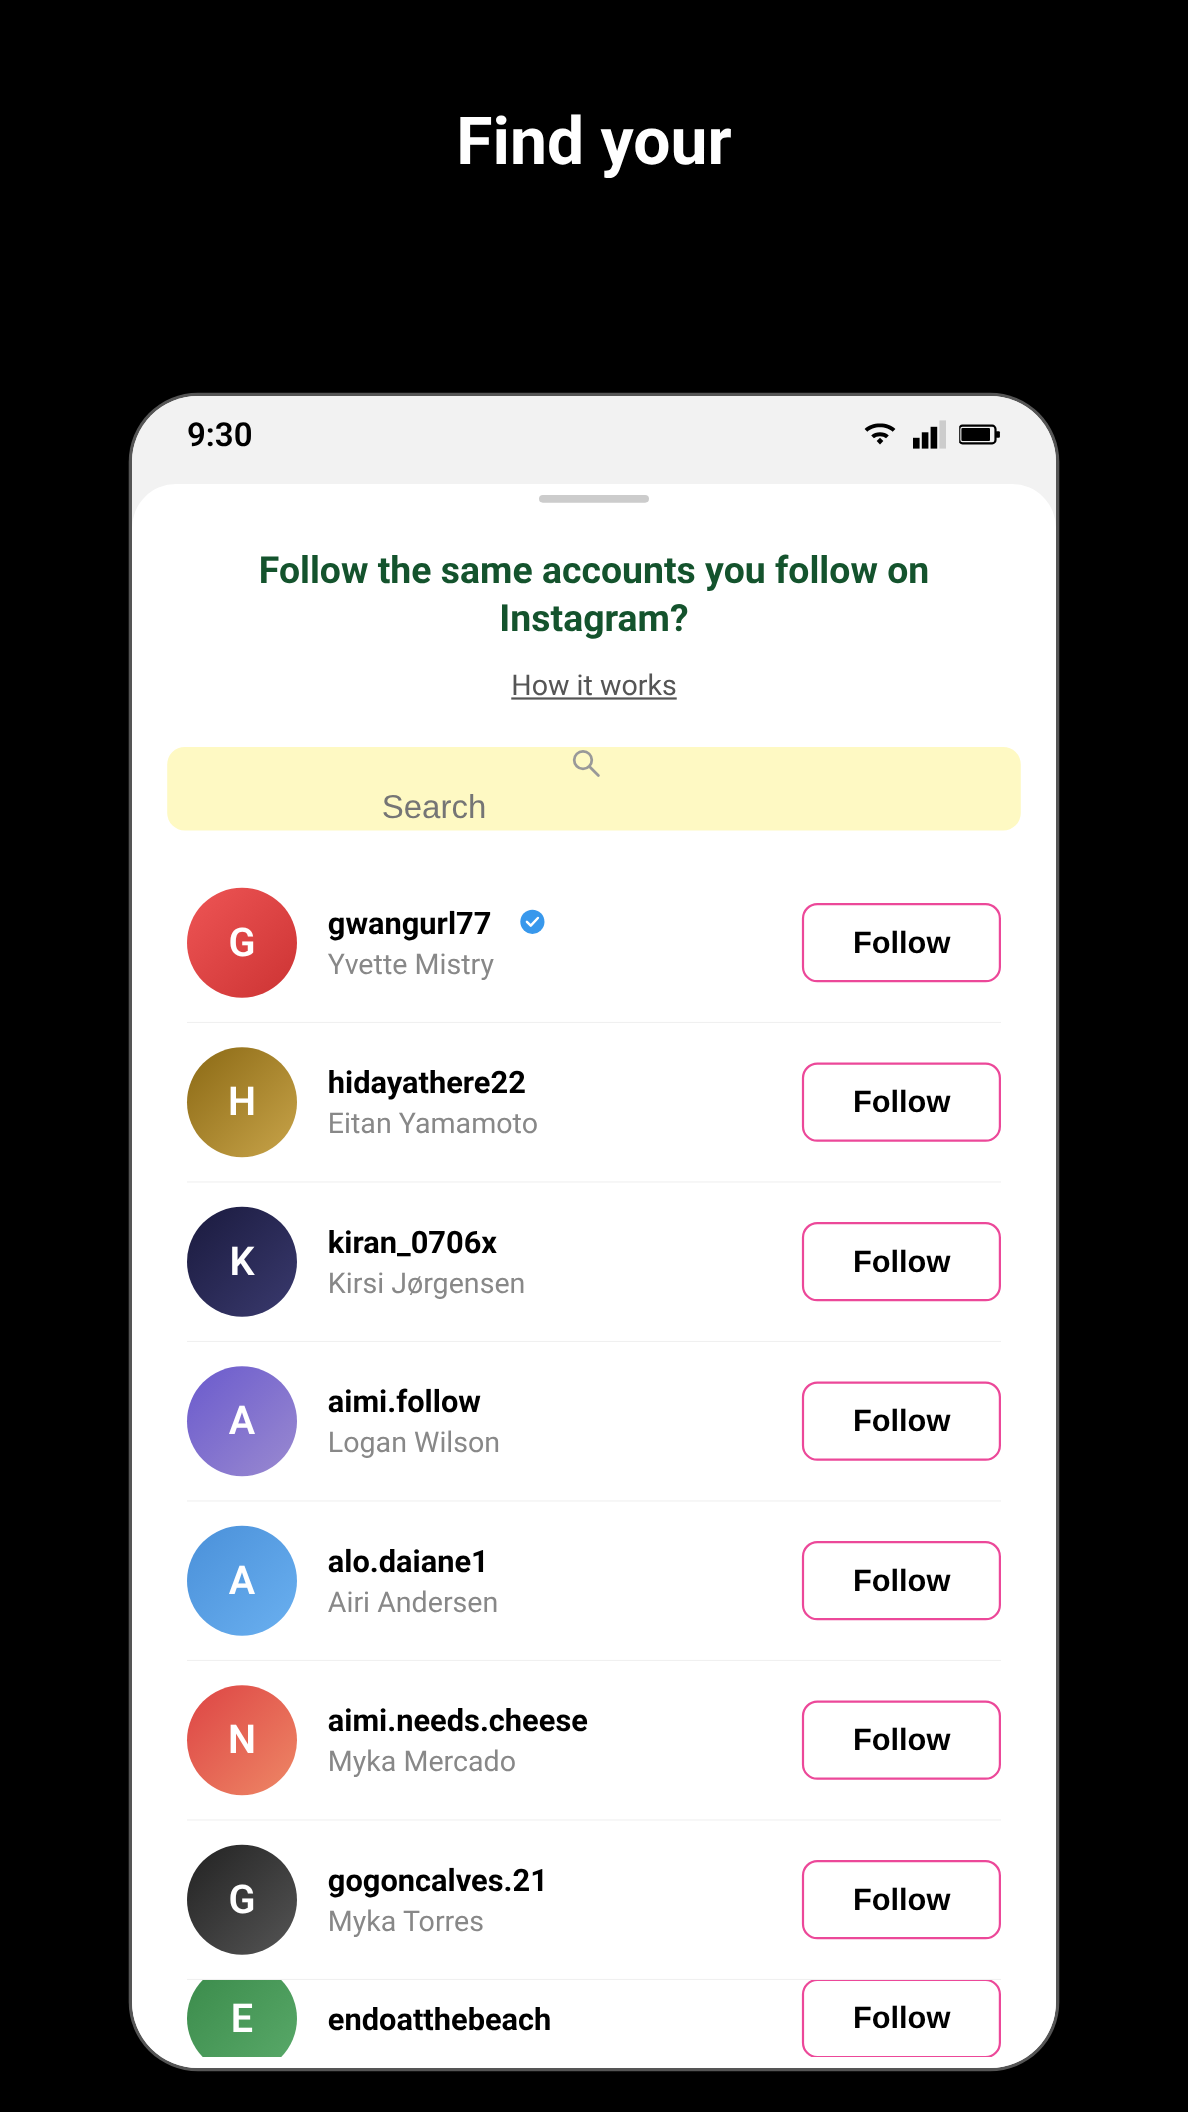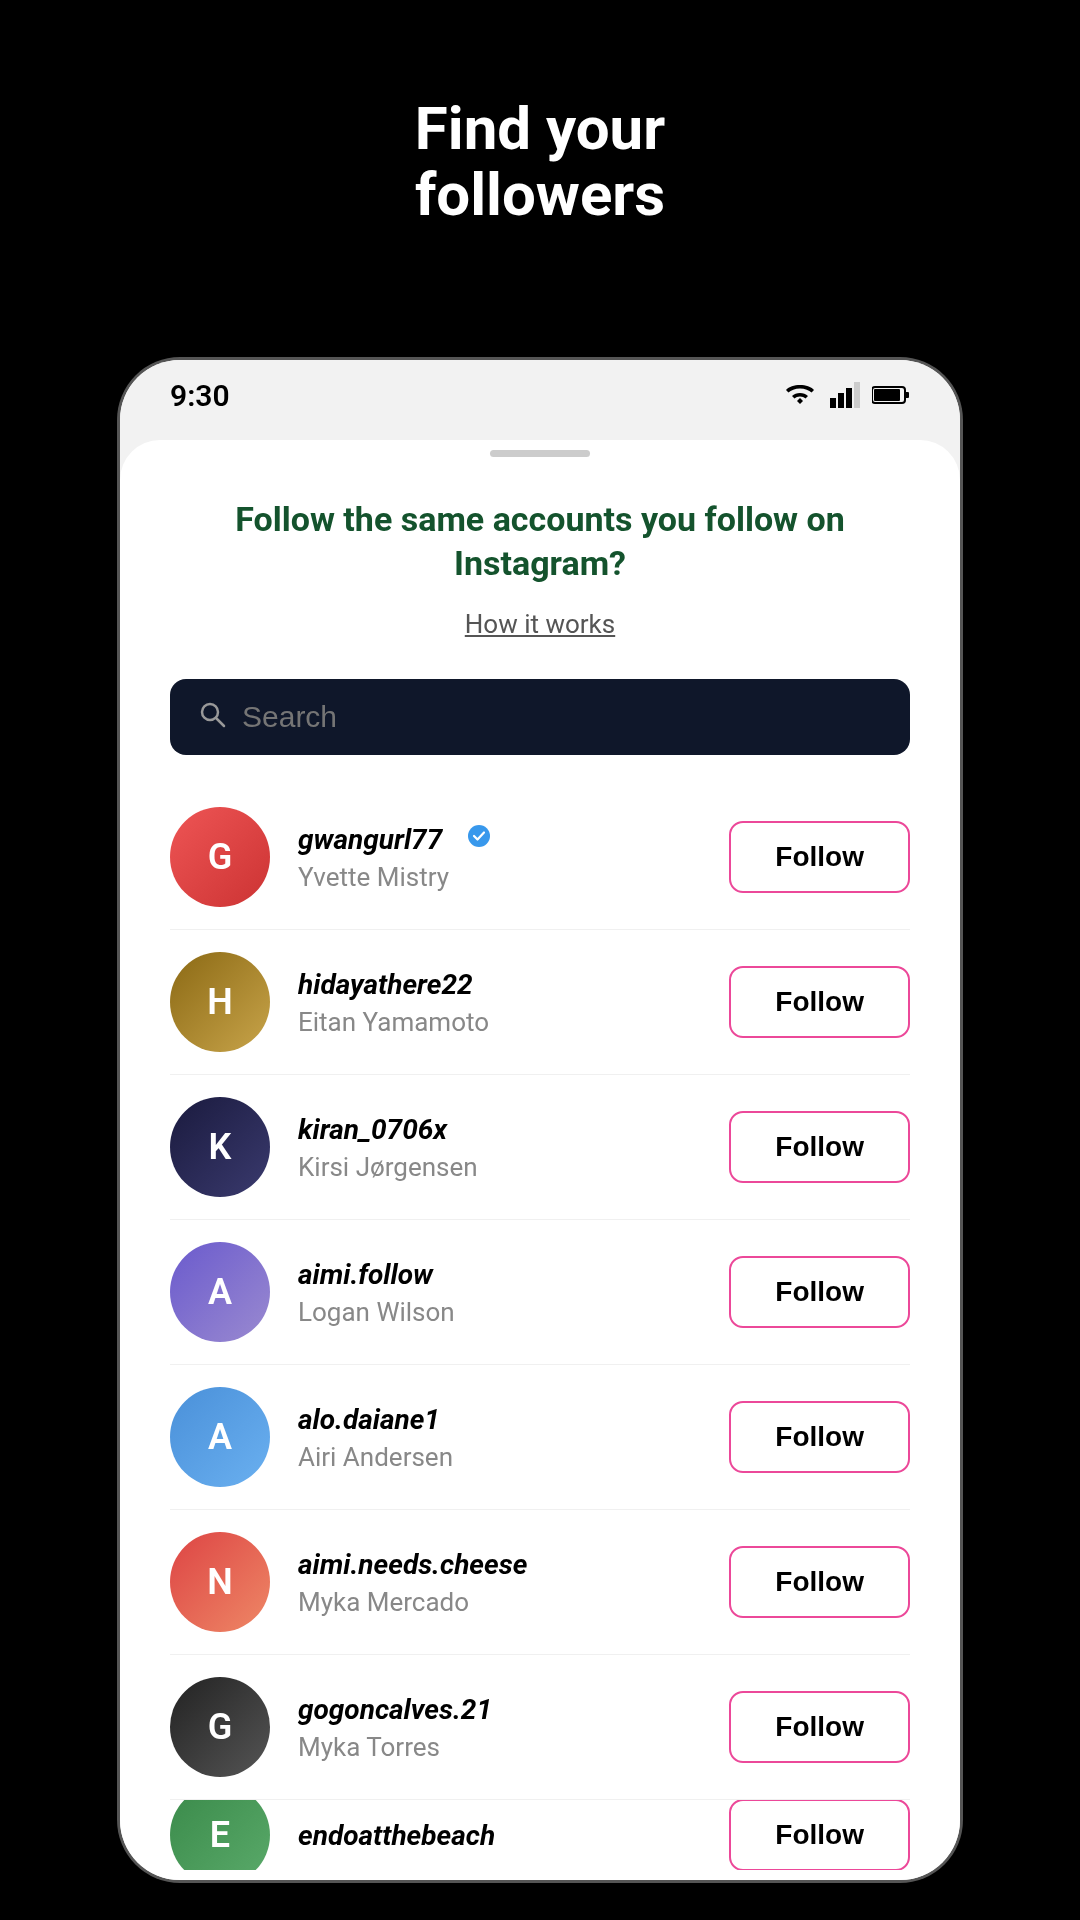--- a/index.html
+++ b/index.html
@@ -91,27 +91,28 @@
 
     .how-it-works {
       font-size: 26px;
       color: #555;
       margin-top: 24px;
       cursor: pointer;
       text-decoration: underline;
     }
 
     .search-bar {
-      margin: 20px 50px 30px;
-      background: #0f172a;
+      margin: 20px 32px 30px;
+      background: #fef9c3;
       border-radius: 16px;
       display: flex;
       align-items: center;
       padding: 0 28px;
       height: 76px;
+      flex-direction: column;
     }
 
     .search-icon-wrap {
       color: #999;
       font-size: 28px;
       margin-right: 16px;
     }
 
     .search-input {
       background: transparent;
@@ -161,23 +162,22 @@
     .avatar-7 { background: linear-gradient(135deg, #222, #555); }
     .avatar-8 { background: linear-gradient(135deg, #3a8a4a, #5aaa6a); }
 
     .user-info {
       flex: 1;
       margin-left: 28px;
     }
 
     .username-row {
       display: flex;
-      align-items: center;
+      align-items: flex-end;
       gap: 25px;
-      font-style: italic;
     }
 
     .username {
       font-size: 28px;
       font-weight: 700;
       color: #000;
     }
 
     .verified-badge {
       color: #3898EC;
@@ -200,21 +200,20 @@
       color: #000;
       cursor: pointer;
       white-space: nowrap;
     }
   </style>
 </head>
 <body>
 
 <div class="background-title">
   <span>Find your</span><br>
-  <span>followers</span>
 </div>
 
 <div class="phone-container">
 
   <div class="status-bar">
     <span class="status-time">9:30</span>
     <div class="status-icons">
 
       <svg width="36" height="26" viewBox="0 0 36 26">
         <path d="M18 22l3-3-3-3-3 3z" fill="#000"></path>

